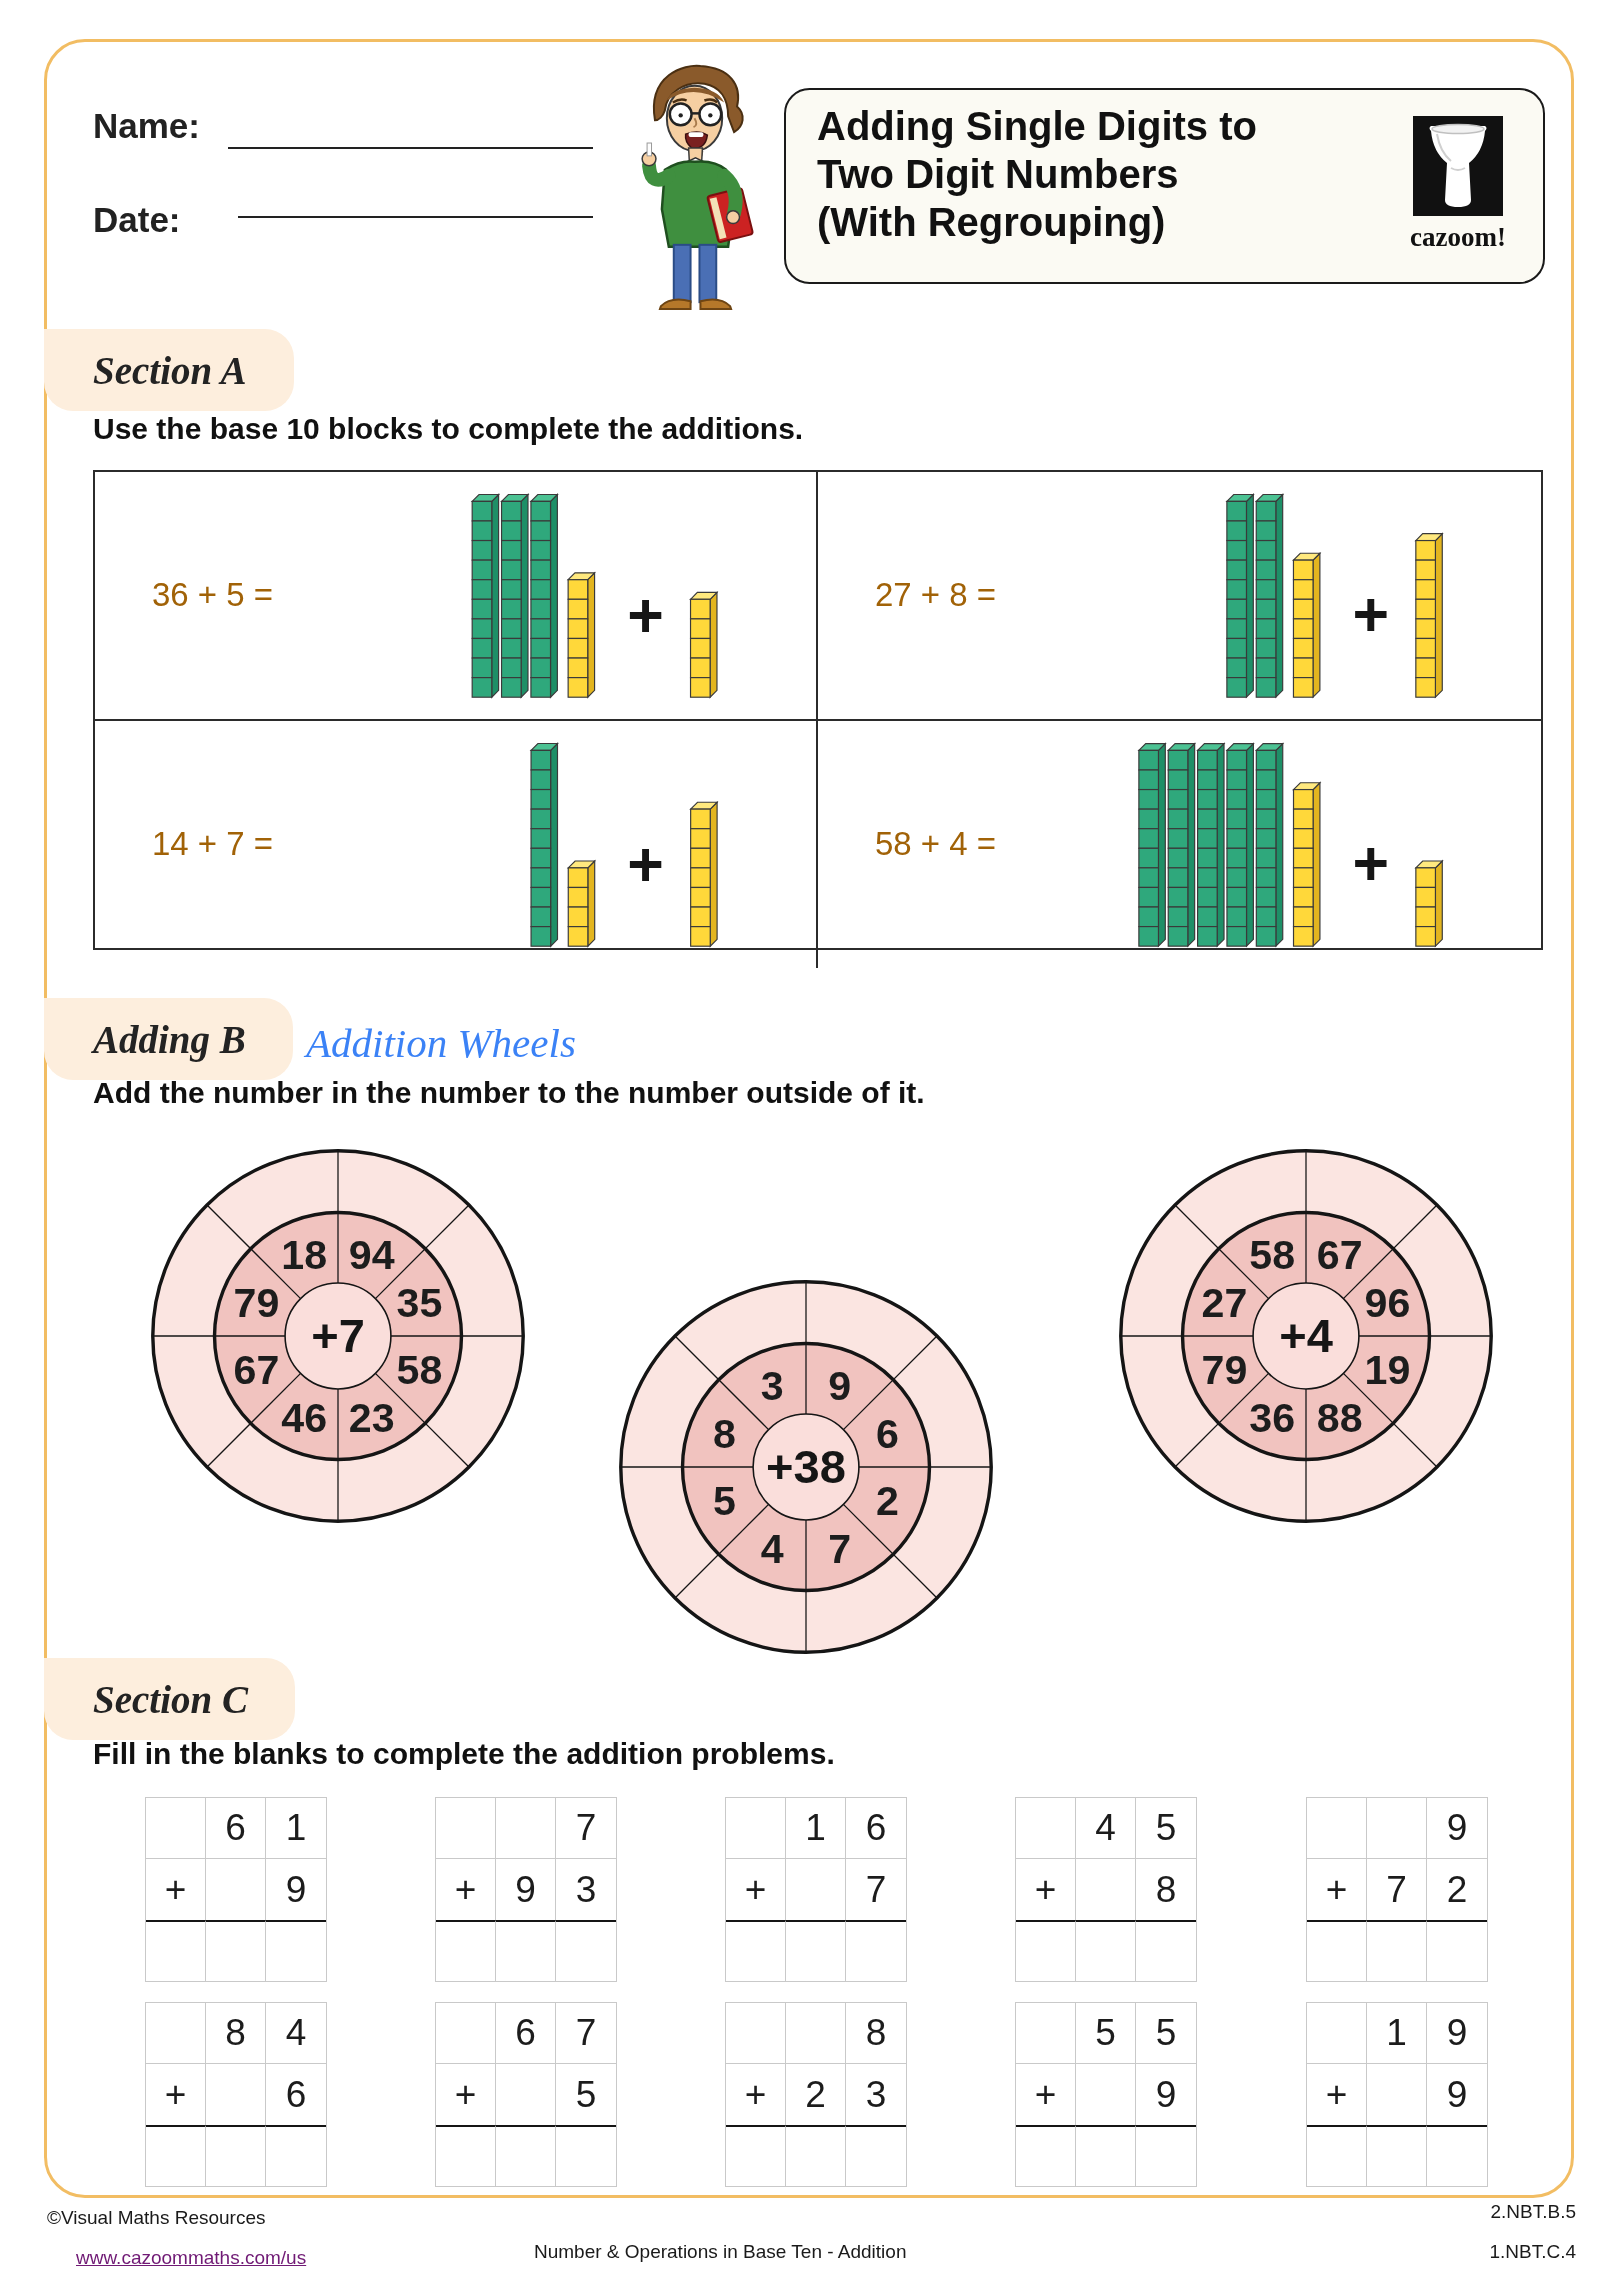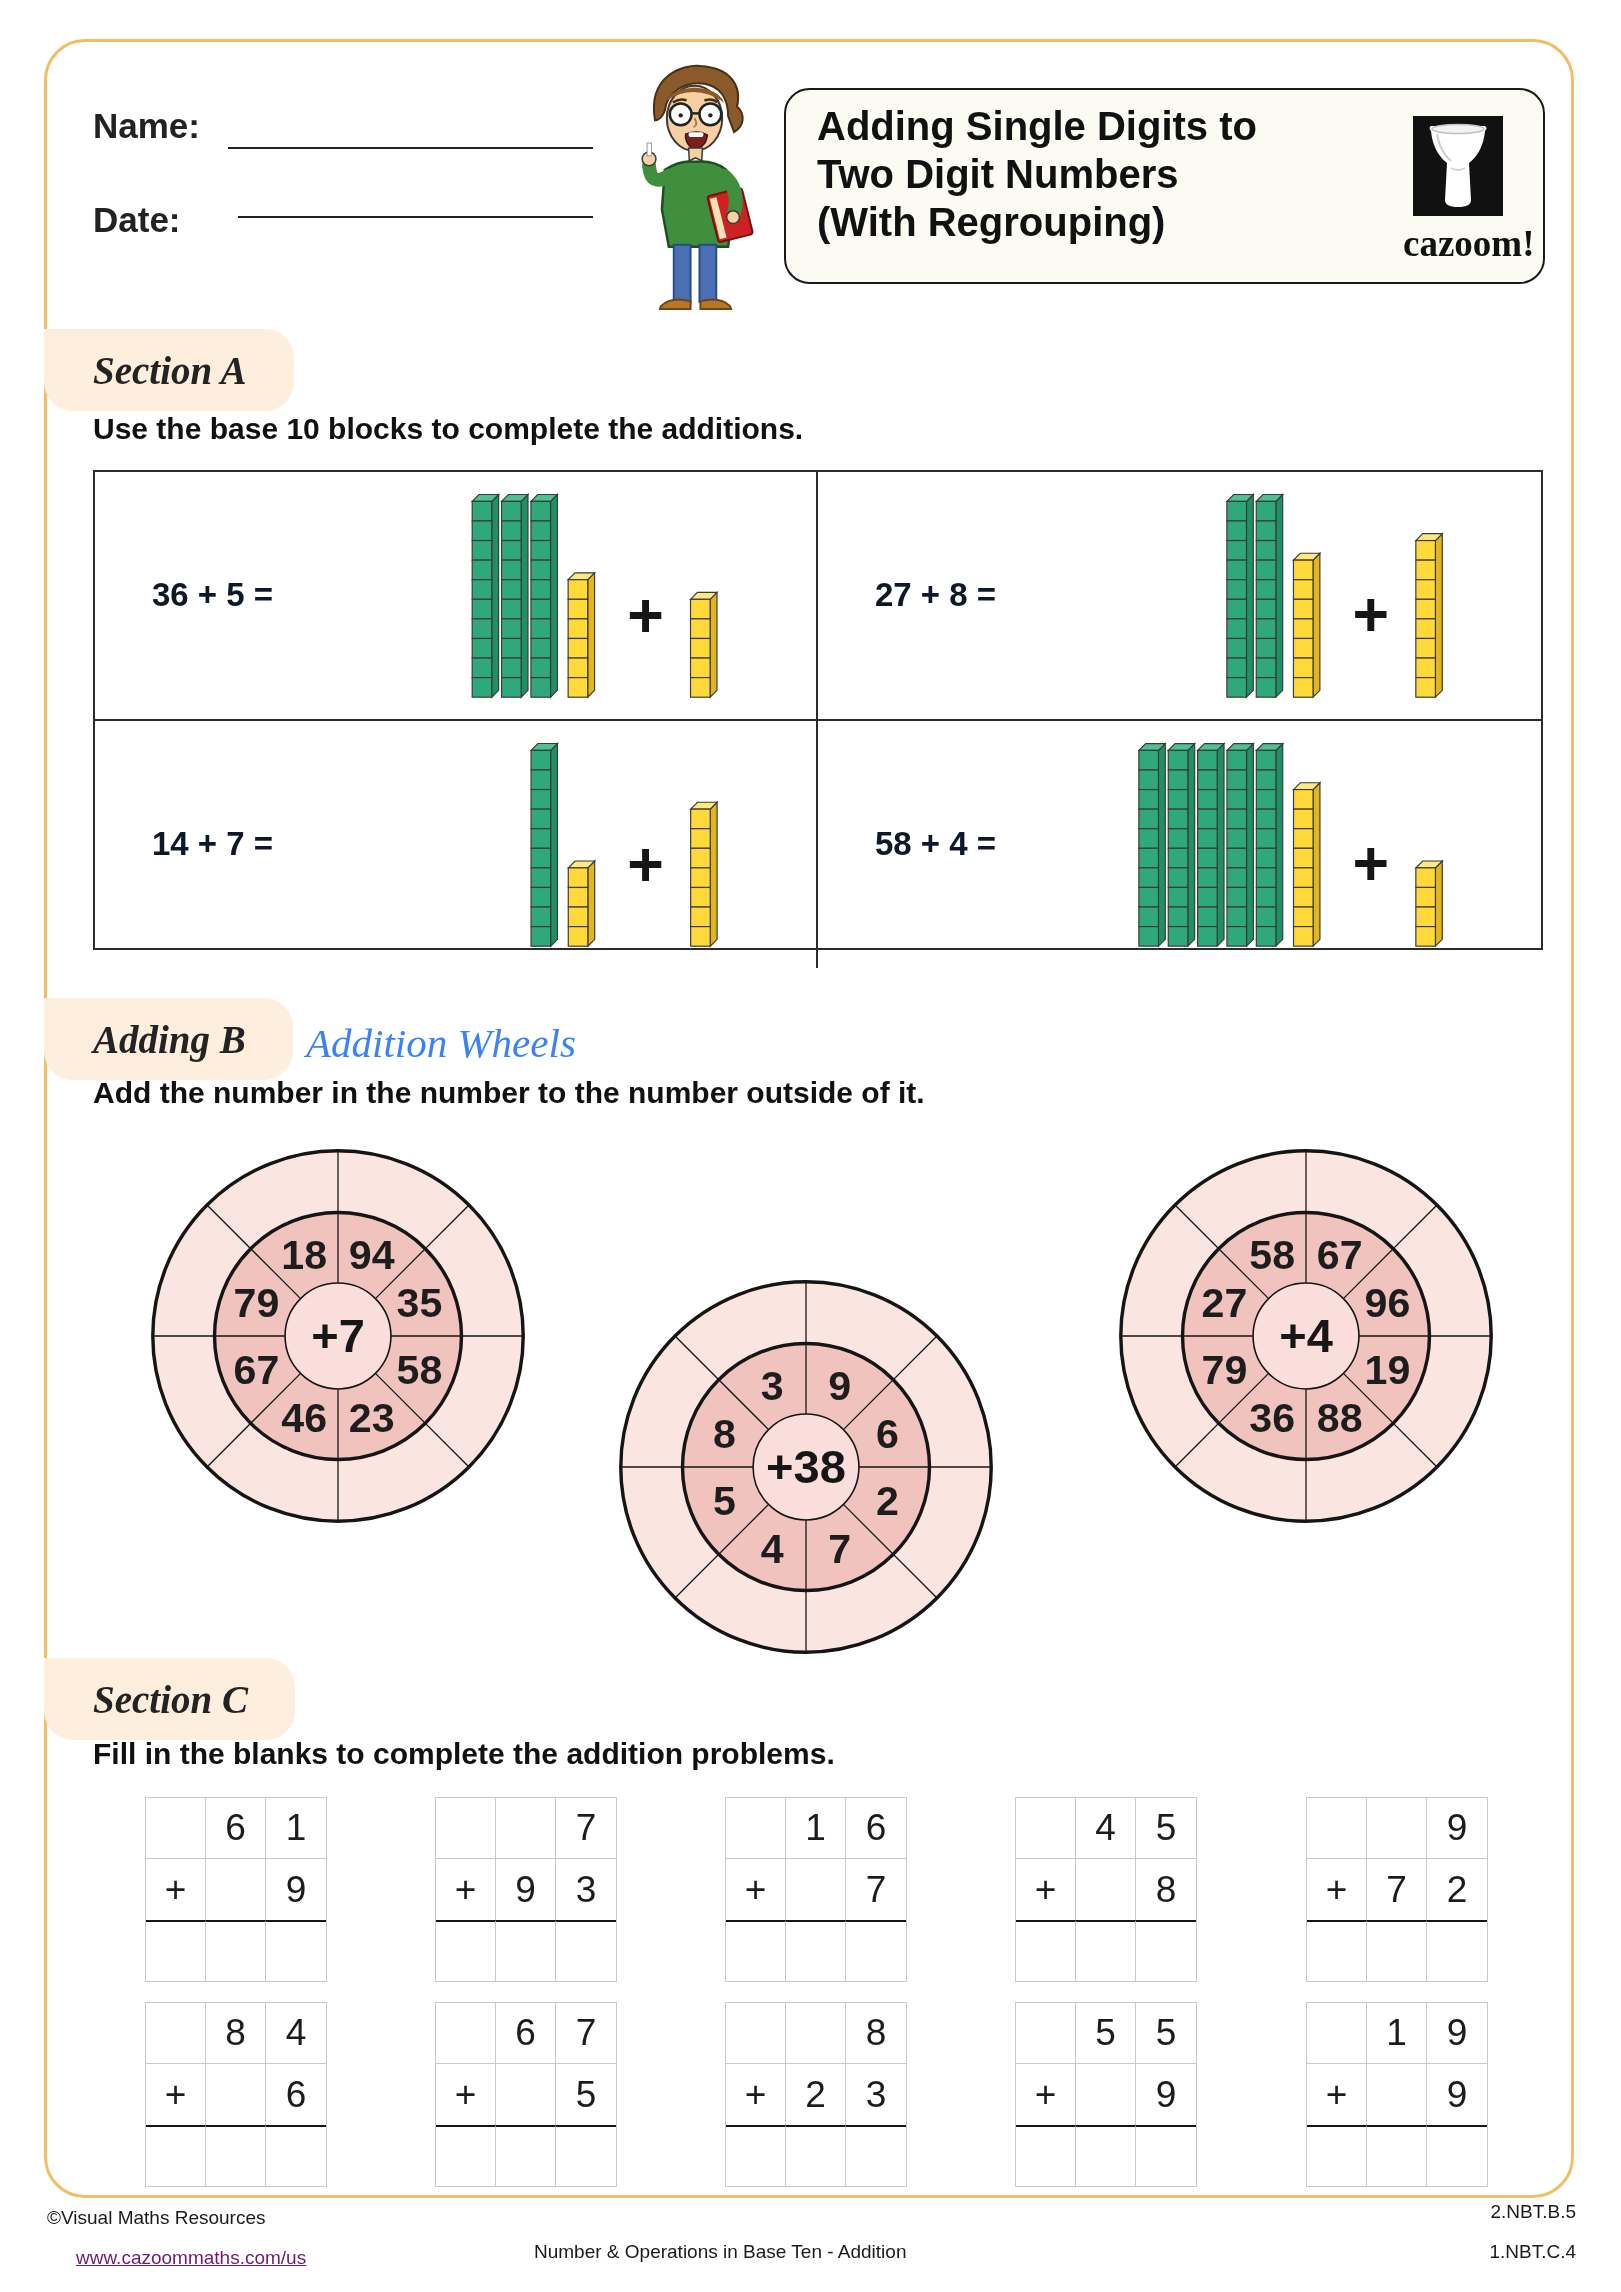--- a/index.html
+++ b/index.html
@@ -9,36 +9,36 @@
   .frame{position:absolute;left:44px;top:39px;width:1524px;height:2153px;
          border:3.9px solid #f2bd63;border-radius:41px;}
   
   .hdr-label{position:absolute;font-size:35px;font-weight:bold;color:#222;}
   .write-line{position:absolute;border-bottom:2.5px solid #222;height:2px;}
   .title-box{position:absolute;left:784px;top:88px;width:745px;height:192px;
              background:#fbfaf3;border:2.9px solid #1a1a1a;border-radius:25.5px;padding-left:12px;}
   .title-text{position:absolute;left:31px;top:11.8px;font-size:40px;font-weight:bold;
               line-height:48px;color:#111;}
   .logo-wrap{position:absolute;left:617px;top:25.5px;width:110px;text-align:center;}
-  .logo-word{font-family:"Liberation Serif",serif;font-weight:bold;font-size:37px;color:#111;margin-top:2px;}
+  .logo-word{font-family:"Liberation Serif",serif;font-weight:bold;font-size:27px;color:#111;margin-top:2px;}
   
   .sec-label{position:absolute;left:44px;height:82px;display:flex;align-items:center;
              padding:0 47px 0 49px;background:#fdeedd;border-radius:0 29px 29px 29px;
              font-family:"Liberation Serif",serif;font-style:italic;font-weight:bold;
              font-size:39px;color:#232323;}
   .sec-subtitle{position:absolute;font-family:"Liberation Serif",serif;font-style:italic;
                 font-size:41px;color:#3b82f6;}
   .instruction{position:absolute;font-size:30px;font-weight:bold;color:#111;}
   
   .tableA{position:absolute;left:93px;top:470px;width:1446px;height:476px;
           border:2.5px solid #2b2b2b;display:grid;grid-template-columns:1fr 1fr;
           grid-template-rows:1fr 1fr;}
   .cellA{position:relative;display:flex;align-items:center;border:0 solid #2b2b2b;}
   .cellA.bR{border-right-width:2px;} .cellA.bB{border-bottom-width:2px;}
-  .probLabel{font-size:33px;font-weight:bold;color:#0f172a;margin-left:57px;white-space:nowrap;}
+  .probLabel{font-size:33px;font-weight:normal;color:#a16207;margin-left:57px;white-space:nowrap;}
   .blocks{margin-left:auto;margin-right:86px;align-self:flex-end;margin-bottom:11.8px;}
   
   .wheel{position:absolute;width:392px;height:392px;}
   
   .cgrid{position:absolute;display:grid;grid-template-columns:repeat(3,60px);
          grid-auto-rows:61px;border:1.5px solid #c9c9c9;background:#fff;}
   .ccell{display:flex;align-items:center;justify-content:center;font-size:37px;color:#1c1c1c;}
   .ccell.cr{border-right:1.5px solid #c9c9c9;}
   .ccell.r1{border-bottom:1.5px solid #c9c9c9;}
   .ccell.r3{border-top:2.9px solid #151515;}

